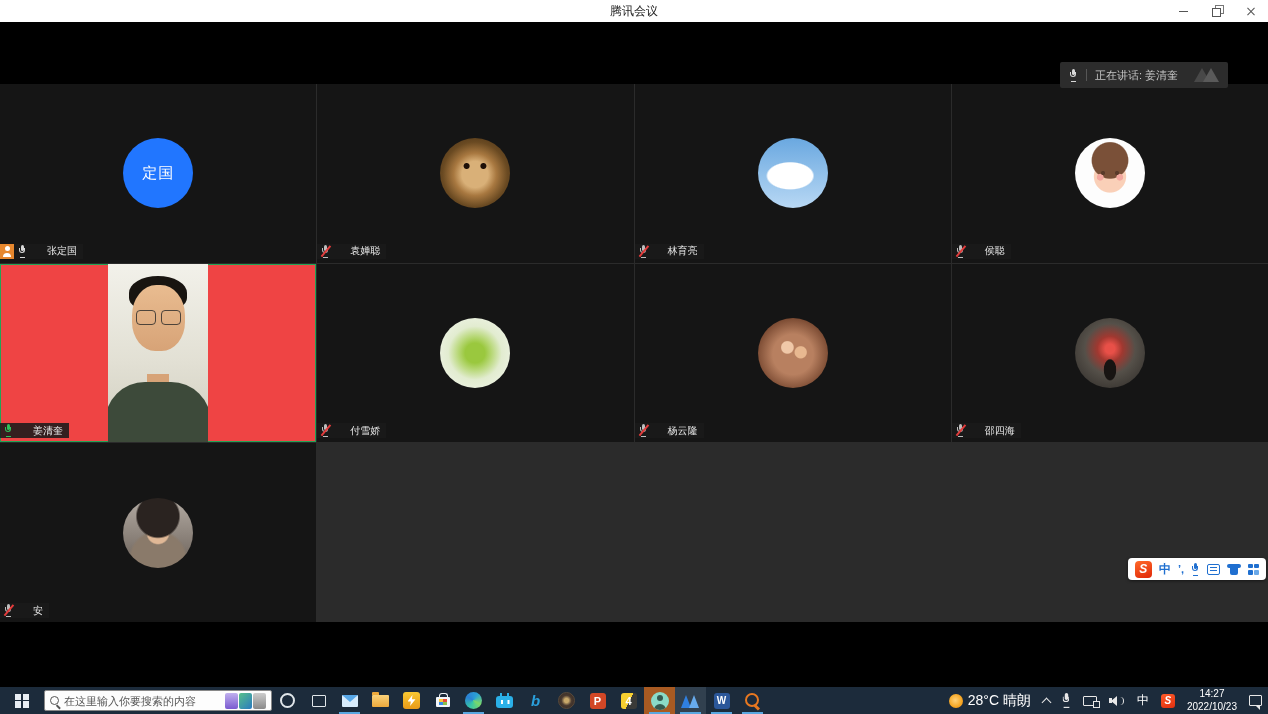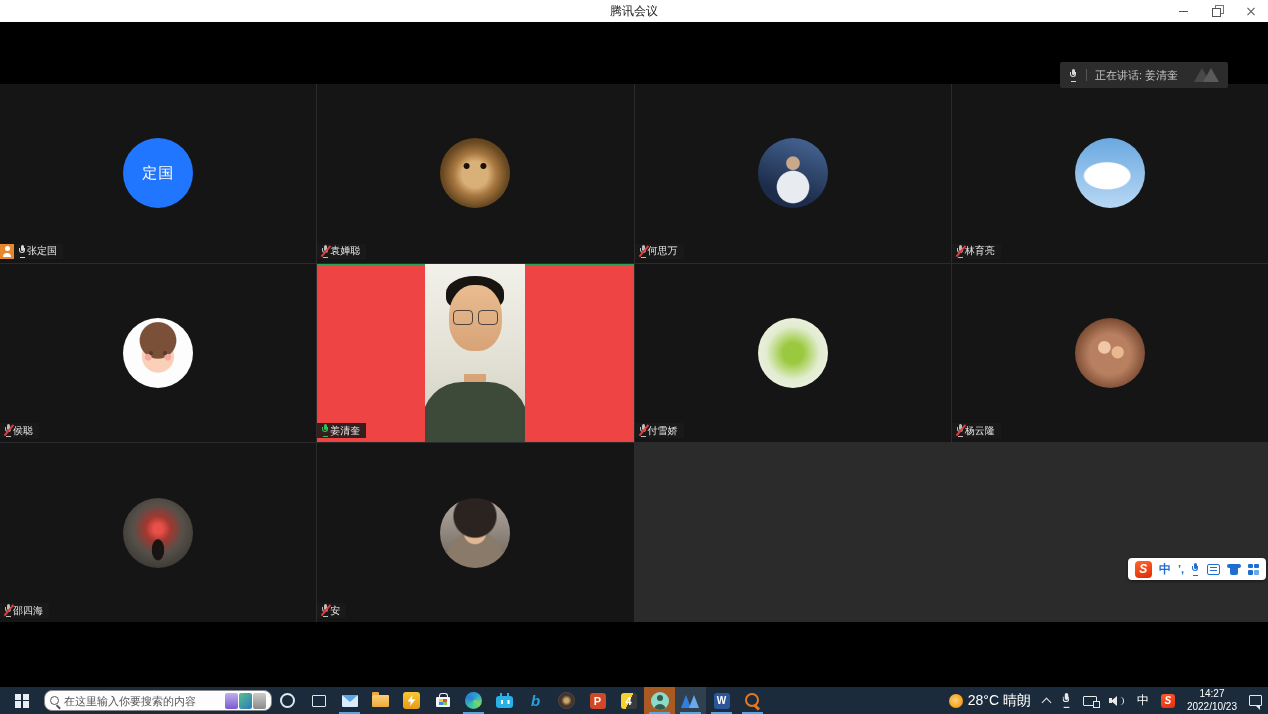--- a/index.html
+++ b/index.html
@@ -84,21 +84,21 @@
              border:1.5px solid rgba(40,40,40,.8); border-radius:4px; }
   .vp-glasses::before { left:1px; } .vp-glasses::after { right:1px; }
   .vp-neck { position:absolute; bottom:54px; left:39px; width:22px; height:14px; background:#d7a377; }
   .vp-body { position:absolute; bottom:0; left:-3px; width:106px; height:60px; background:#3d4a3a; border-radius:40px 40px 0 0; }
 
   
   .label-row { position:absolute; left:0; bottom:4px; display:flex; align-items:stretch; z-index:3; }
   .host-badge { width:14px; height:15px; background:#e6872e; position:relative; flex:none; }
   .host-badge::before { content:''; position:absolute; top:2px; left:4.5px; width:5px; height:5px; border-radius:50%; background:#fff; }
   .host-badge::after  { content:''; position:absolute; bottom:2px; left:3px; width:8px; height:4px; border-radius:4px 4px 0 0; background:#fff; }
-  .plabel { background:rgba(26,26,26,.88); display:flex; align-items:center; gap:0; padding:0 6px 0 4px; height:15px;text-align:right; }
+  .plabel { background:rgba(26,26,26,.88); display:flex; align-items:center; gap:20px; padding:0 6px 0 4px; height:15px;text-align:right; }
   .pname { color:#e8e8e8; font-size:10px; white-space:nowrap; }
 
   
   .mic { --c:#d8d8d8; position:relative; width:9px; height:13px; flex:none; display:inline-block; }
   .mic .m1 { position:absolute; top:0; left:3px; width:3px; height:6px; border-radius:1.5px; background:var(--c); }
   .mic .m2 { position:absolute; top:3px; left:1px; width:6px; height:5px; border:1px solid var(--c); border-top:none; border-radius:0 0 4px 4px; }
   .mic .m3 { position:absolute; bottom:0; left:2px; width:5px; height:1px; background:var(--c); }
   .mic.speaking { --c:#2fc05a; }
   .mic.muted { --c:#bdbdbd; }
   .mic.muted::after { content:''; position:absolute; top:-1px; left:4px; width:1.5px; height:14px; background:#e23b3b; transform:rotate(40deg); }
@@ -130,21 +130,21 @@
   .sg-grid i:last-child { background:#6aa8e8; }
 
   
   .taskbar { position:absolute; left:0; right:0; bottom:0; height:27px; background:#1c2b3b;
              display:flex; align-items:center; color:#e8e8e8; }
   .tb-start { width:44px; height:27px; display:flex; align-items:center; justify-content:center; flex:none; }
   .win-logo { width:14px; height:14px; display:grid; grid-template:1fr 1fr / 1fr 1fr; gap:1.5px; }
   .win-logo i { background:#e8eef4; }
 
   .searchbox { display:flex; align-items:center; width:228px; height:21px; background:#fdfdfd;
-               border:1px solid #888; border-radius:8px; padding:0 5px; gap:5px; flex:none; }
+               border:1px solid #888; border-radius:2px; padding:0 5px; gap:5px; flex:none; }
   .smag { width:9px; height:9px; border:1.5px solid #555; border-radius:50%; position:relative; flex:none; }
   .smag::after { content:''; position:absolute; bottom:-3px; right:-3px; width:5px; height:1.5px; background:#555; transform:rotate(45deg); }
   .search-input { border:none; outline:none; flex:1; min-width:0; font-size:11px; background:transparent;
                   color:#333; font-family:"Liberation Sans", sans-serif; }
   .search-input::placeholder { color:#555; }
   .thumbs { display:flex; gap:1px; flex:none; }
   .thumbs i { width:13px; height:16px; border-radius:2px; }
   .thumbs .t1 { background:linear-gradient(#c0b0ee, #7a5ad0); }
   .thumbs .t2 { background:linear-gradient(135deg, #58c08a, #2a7ac0); }
   .thumbs .t3 { background:linear-gradient(#cccccc, #8a8a8a); }
@@ -279,33 +279,20 @@
             <span class="mic muted">
                 <i class="m1"></i>
                 <i class="m2"></i>
                 <i class="m3"></i>
               </span>
             <span class="pname">袁婵聪</span>
           </span>
         </div>
       </div>
 
-      <div class="tile">
-        <div class="avatar av2"></div>
-        <div class="label-row">
-          <span class="plabel">
-            <span class="mic muted">
-                <i class="m1"></i>
-                <i class="m2"></i>
-                <i class="m3"></i>
-              </span>
-            <span class="pname">何思万</span>
-          </span>
-        </div>
-      </div>
 
       <div class="tile">
         <div class="avatar av3"></div>
         <div class="label-row">
           <span class="plabel">
             <span class="mic muted">
                 <i class="m1"></i>
                 <i class="m2"></i>
                 <i class="m3"></i>
               </span>

